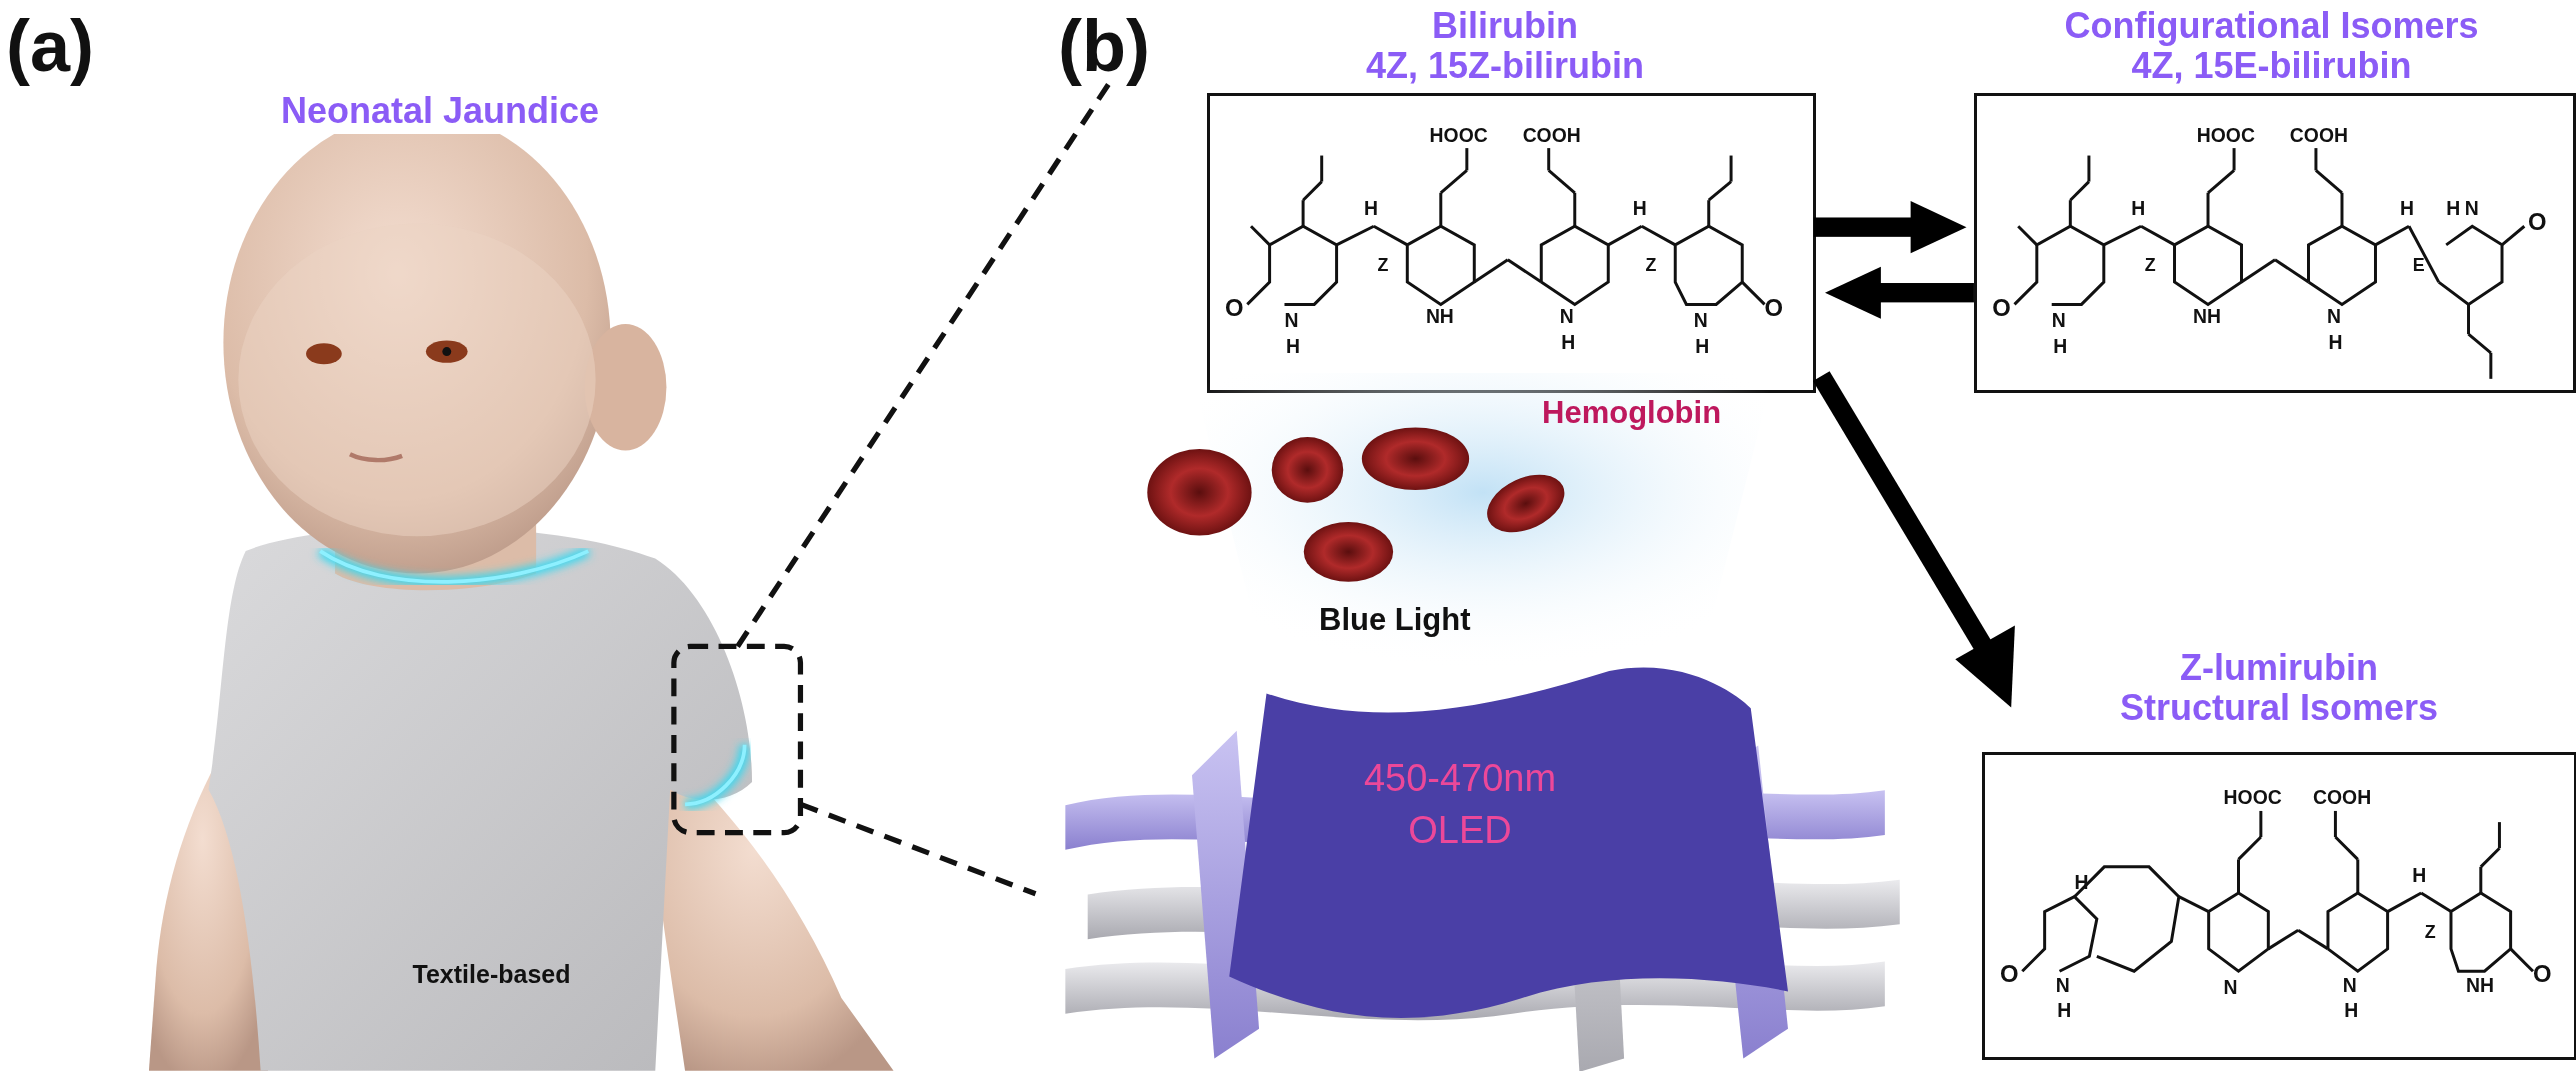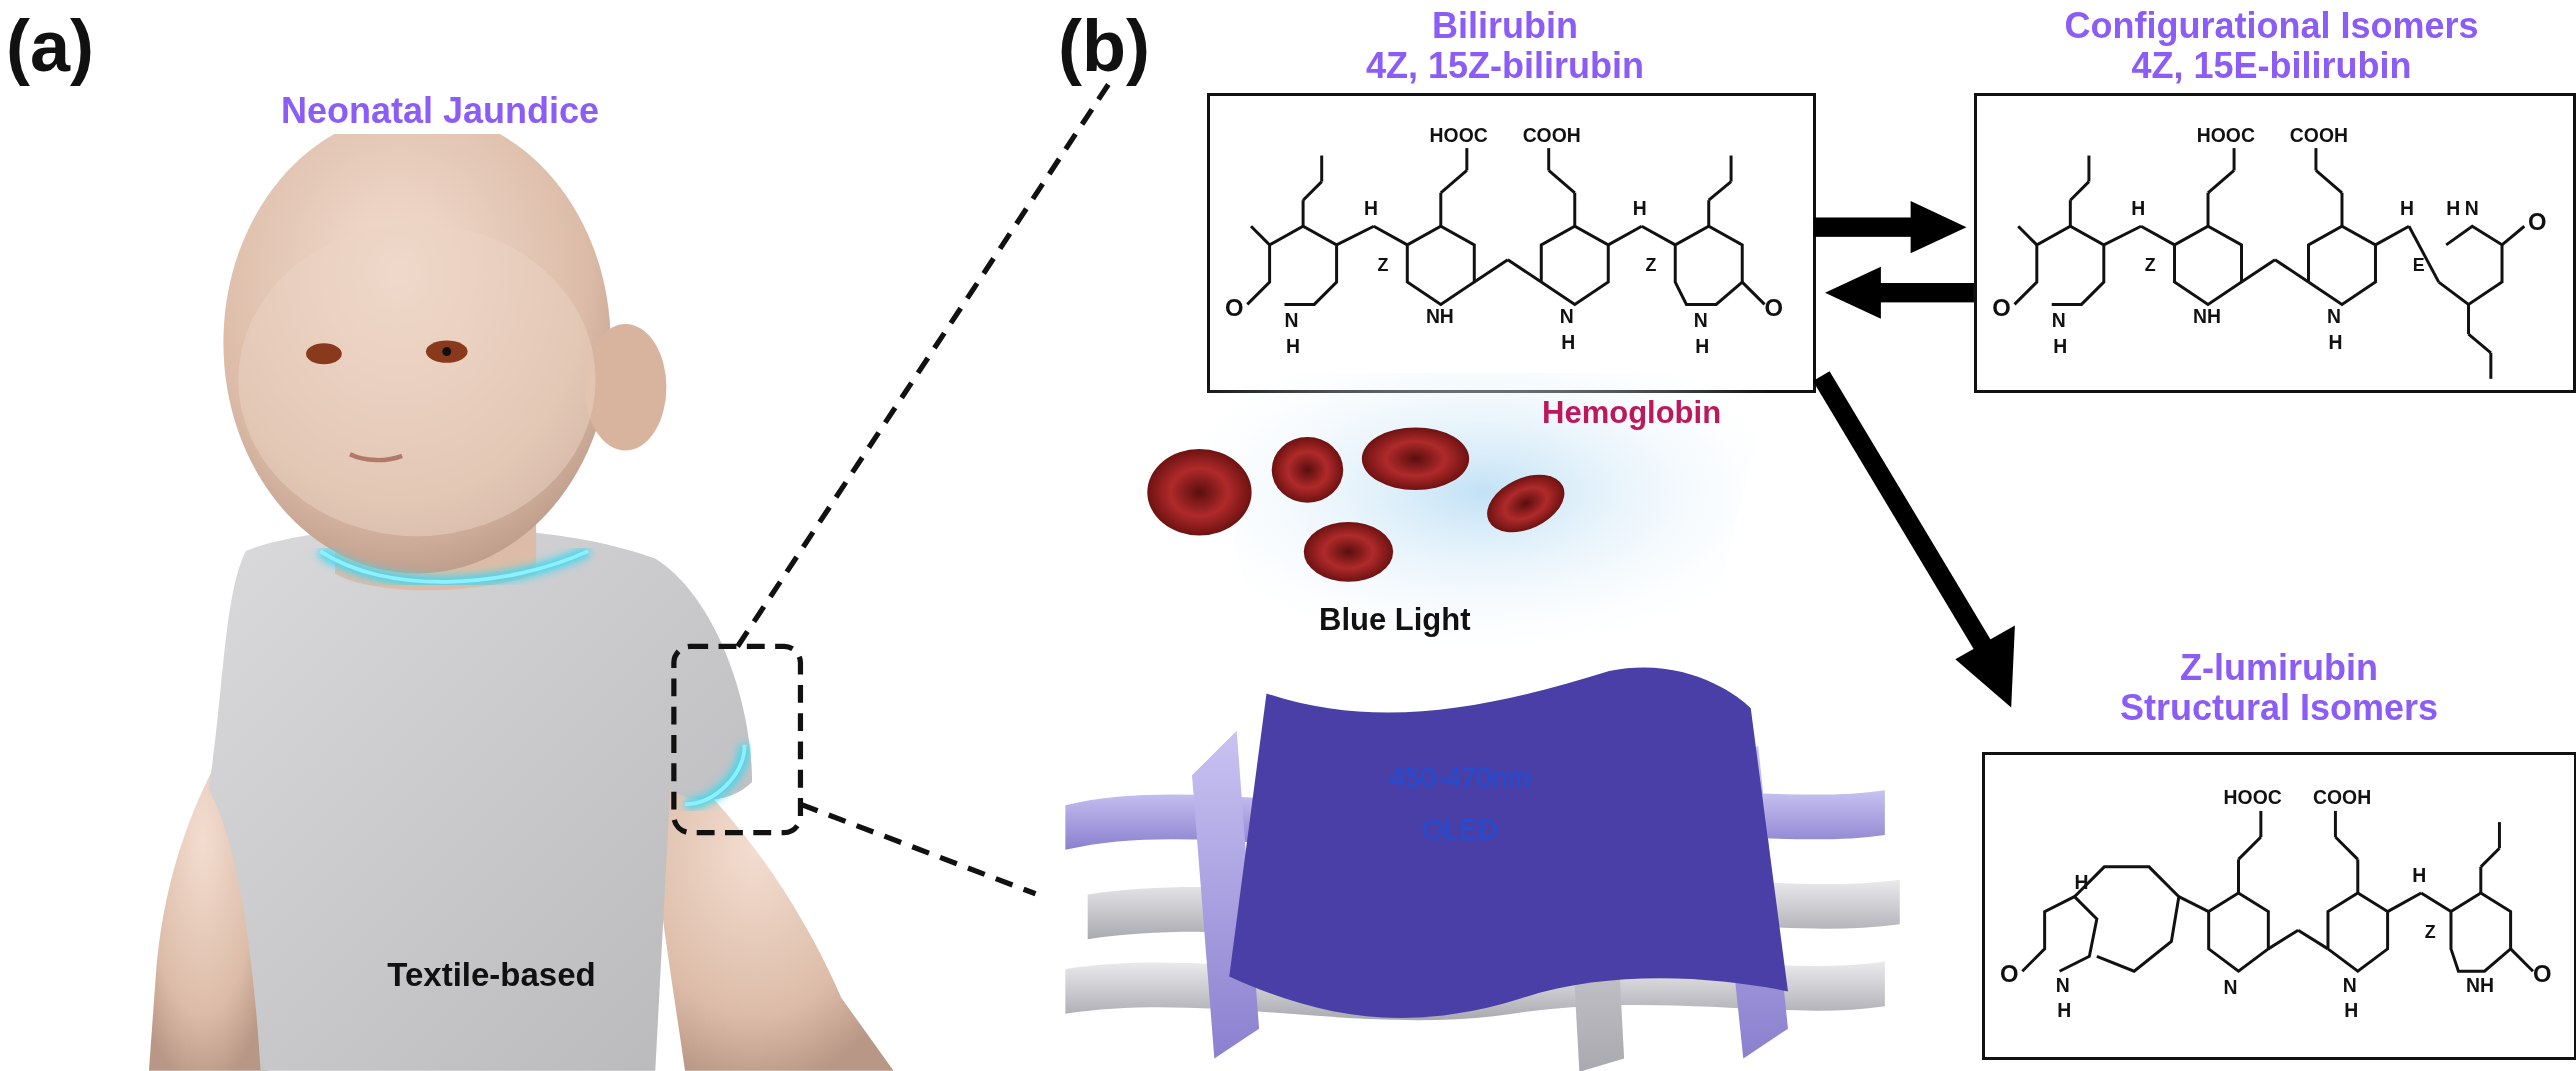--- a/index.html
+++ b/index.html
@@ -3,22 +3,22 @@
 <meta charset="utf-8">
 <style>
   html,body{margin:0;padding:0;background:#ffffff;}
   body{width:2576px;height:1071px;position:relative;overflow:hidden;font-family:"Liberation Sans",sans-serif;}
   .abs{position:absolute;}
   .panel-label{font-weight:bold;font-size:72px;color:#111;}
   .title{font-weight:bold;font-size:36px;color:#8b5cf6;text-align:center;line-height:40px;}
   .struct-box{position:absolute;border:3px solid #111;background:#fff;}
   .struct-box svg{width:100%;height:100%;}
   .mol text{font-family:"Liberation Sans",sans-serif;font-weight:bold;fill:#111;}
-  .caption{font-weight:bold;font-size:33px;color:#111;text-align:center;line-height:39px;}
-  .oled-text{font-size:28px;color:#1d4ed8;text-align:center;line-height:52px;}
+  .caption{font-weight:bold;font-size:25px;color:#111;text-align:center;line-height:39px;}
+  .oled-text{font-size:38px;color:#ec4899;text-align:center;line-height:52px;}
 </style>
 </head>
 <body>
 
 <div class="abs panel-label" style="left:6px;top:4.5px;">(a)</div>
 <div class="abs title" style="left:254px;top:91px;width:372px;">Neonatal Jaundice</div>
 
 <svg class="abs" style="left:0;top:134px;" width="968" height="937" viewBox="0 0 1300 1258">
   <defs>
     <radialGradient id="skinG" cx="45%" cy="35%" r="70%">

